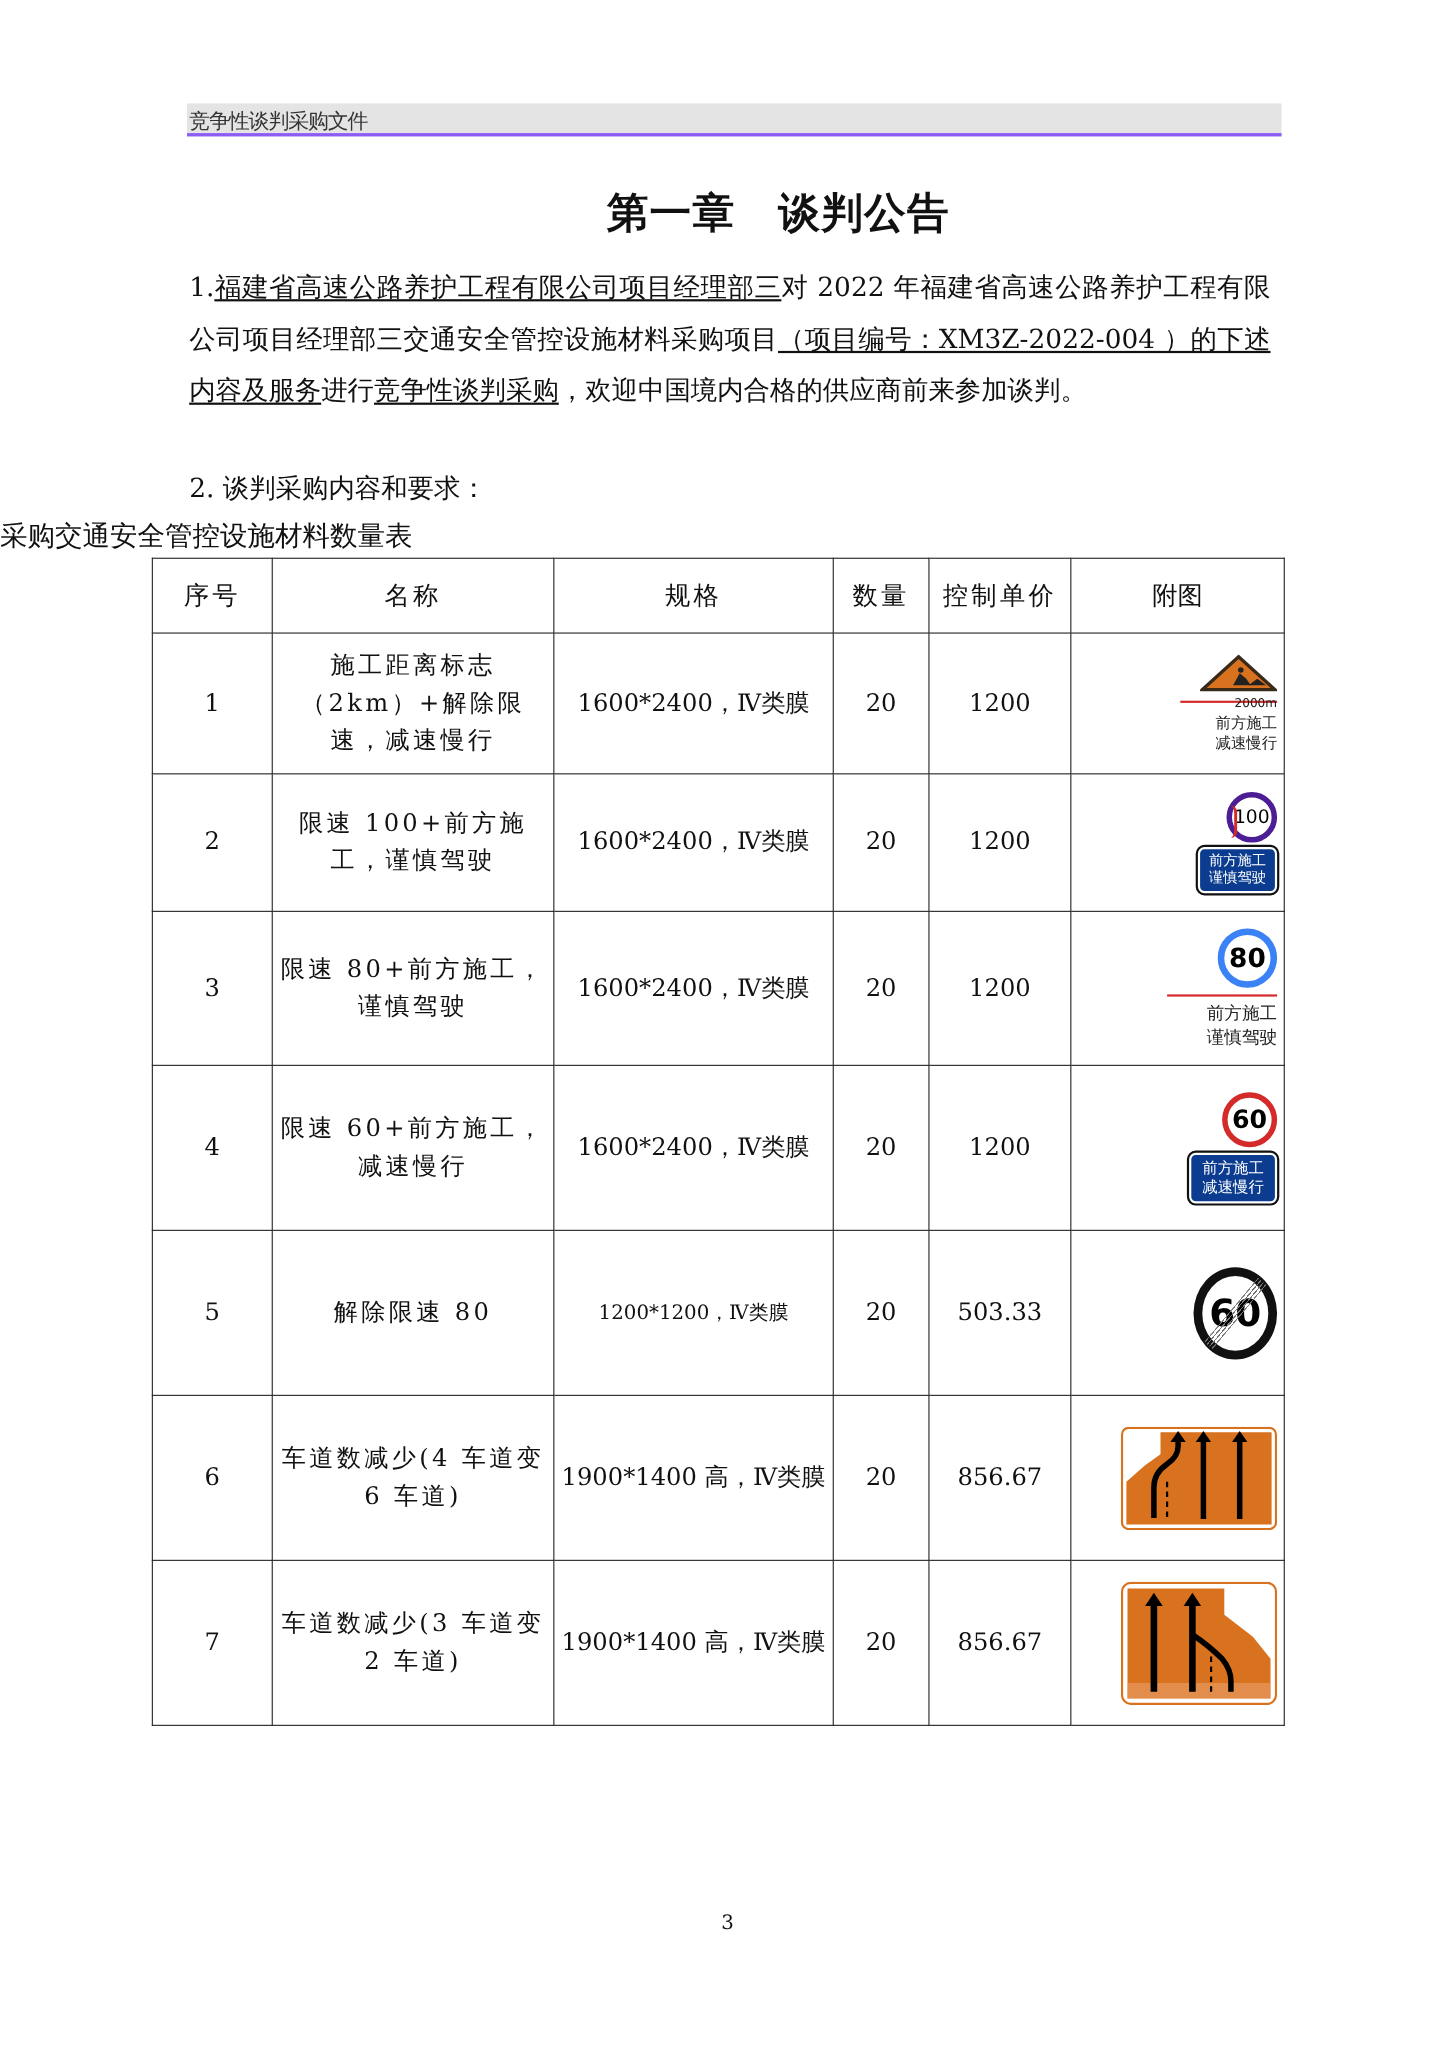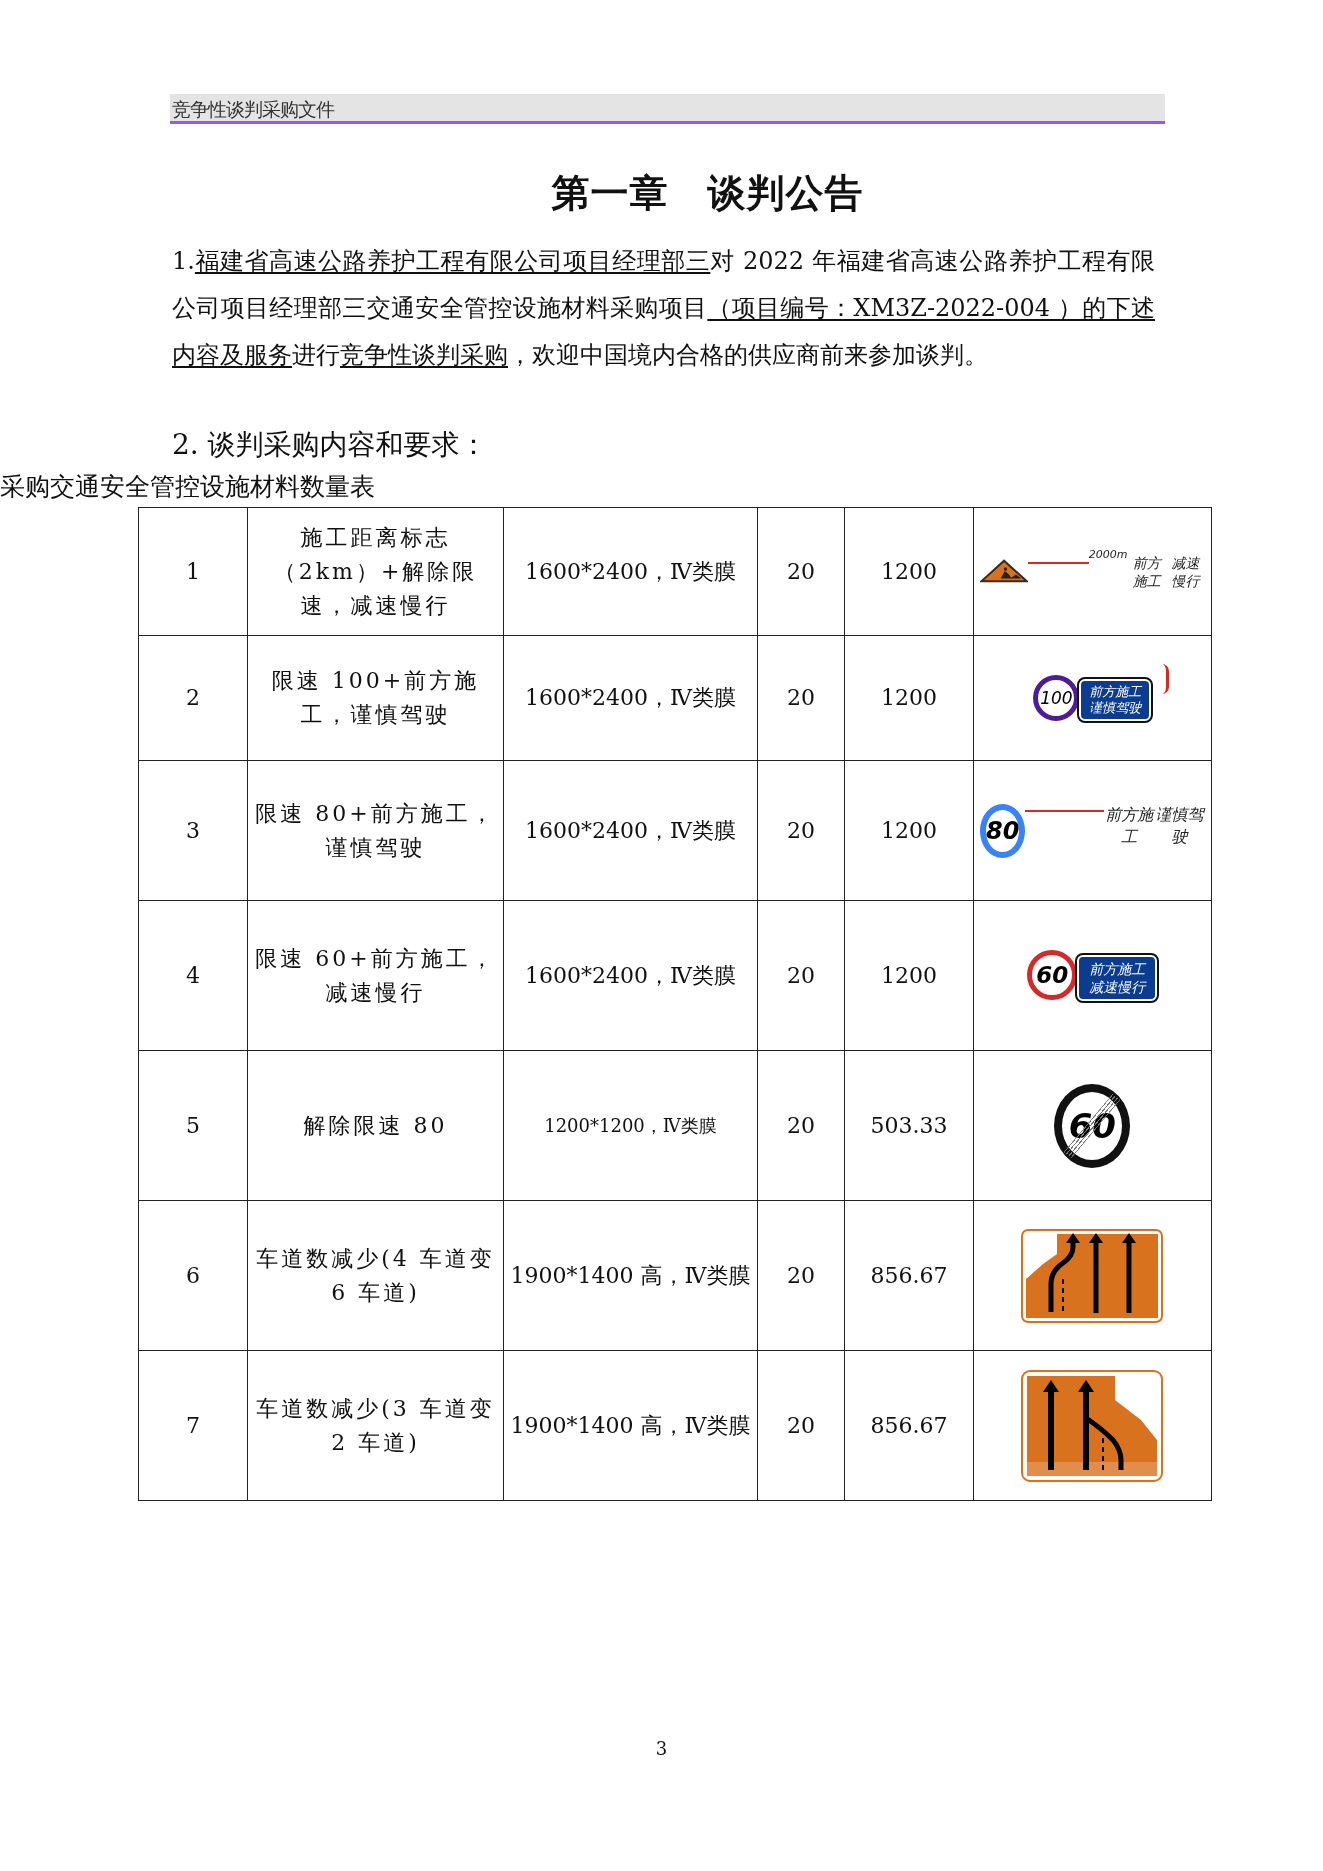--- a/index.html
+++ b/index.html
@@ -8,30 +8,30 @@
   .hdr { position:absolute; left:170px; top:94px; width:995px; height:27px;
          background:#e4e4e4; border-bottom:3px solid #8b5cf6; }
   .hdr span { position:absolute; left:2px; top:3px; font-size:19px; color:#333;
          font-family:"DejaVu Sans","Liberation Sans",sans-serif; letter-spacing:-1px; }
   .title { position:absolute; left:0; width:1323px; top:168px; text-align:center;
          font-size:38px; font-weight:bold; font-family:"DejaVu Sans","Liberation Sans",sans-serif;
          word-spacing:18px; letter-spacing:1px;margin-left:46px; }
   .para { position:absolute; left:172px; width:983px; top:238px; font-size:24px;
          line-height:47px; text-align:justify; text-align-last:left; }
   .para u { text-decoration:underline; text-underline-offset:3px; }
-  .req { position:absolute; left:172px; top:421px; font-size:28px; line-height:47px; }
+  .req { position:absolute; left:172px; top:421px; font-size:24px; line-height:47px; }
   .caption { position:absolute; left:0; width:1323px; top:470px; text-align:left; font-size:25px; }
   table.t { position:absolute; left:138px; top:507px; border-collapse:collapse; table-layout:fixed; }
   table.t td, table.t th { border:1.5px solid #222; text-align:center; vertical-align:middle;
          font-weight:normal; font-size:22px; padding:0 6px; line-height:34px; }
   table.t th { font-size:23px; letter-spacing:3px; }
   td.name { letter-spacing:3px; }
   .small { font-size:18px !important; }
   .page { position:absolute; left:0; width:1323px; top:1738px; text-align:center; font-size:18px; }
-  .sign { display:flex; flex-direction:row; align-items:flex-start; justify-content:center;font-style:italic; }
+  .sign { display:flex; flex-direction:column; align-items:flex-end; justify-content:center; }
   .signtxt { font-family:"DejaVu Sans","Liberation Sans",sans-serif; font-size:14px; line-height:18px; color:#222; }
   .circle { border-radius:50%; background:#fff; display:flex; align-items:center; justify-content:center;
             font-family:"DejaVu Sans","Liberation Sans",sans-serif; font-weight:bold; color:#000; box-sizing:border-box; }
   .bluebox { background:#0b3c8f; color:#fff; border:2px solid #fff; outline:2px solid #111; border-radius:6px;
              font-family:"DejaVu Sans","Liberation Sans",sans-serif; font-size:13px; line-height:16px; padding:3px 8px; text-align:center; }
   .redline { height:2px; background:#d42a2a; }
 </style>
 </head>
 <body>
 
@@ -52,20 +52,28 @@
 <table class="t">
   <colgroup>
     <col style="width:109px">
       <col style="width:256px">
       <col style="width:254px">
     <col style="width:87px">
       <col style="width:129px">
       <col style="width:194px">
   </colgroup>
   <tbody>
+      <tr style="height:68px">
+    <th>序号</th>
+    <th>名称</th>
+    <th>规格</th>
+    <th>数量</th>
+    <th>控制单价</th>
+    <th style="font-family:'DejaVu Sans','Liberation Sans',sans-serif;letter-spacing:0">附图</th>
+  </tr>
 
   <tr style="height:128px">
     <td>1</td>
     <td class="name">施工距离标志（2km）+解除限速，减速慢行</td>
     <td>1600*2400，Ⅳ类膜</td>
     <td>20</td>
     <td>1200</td>
     <td>
       <div class="sign">
         <svg width="70" height="34" viewBox="0 0 70 34">

